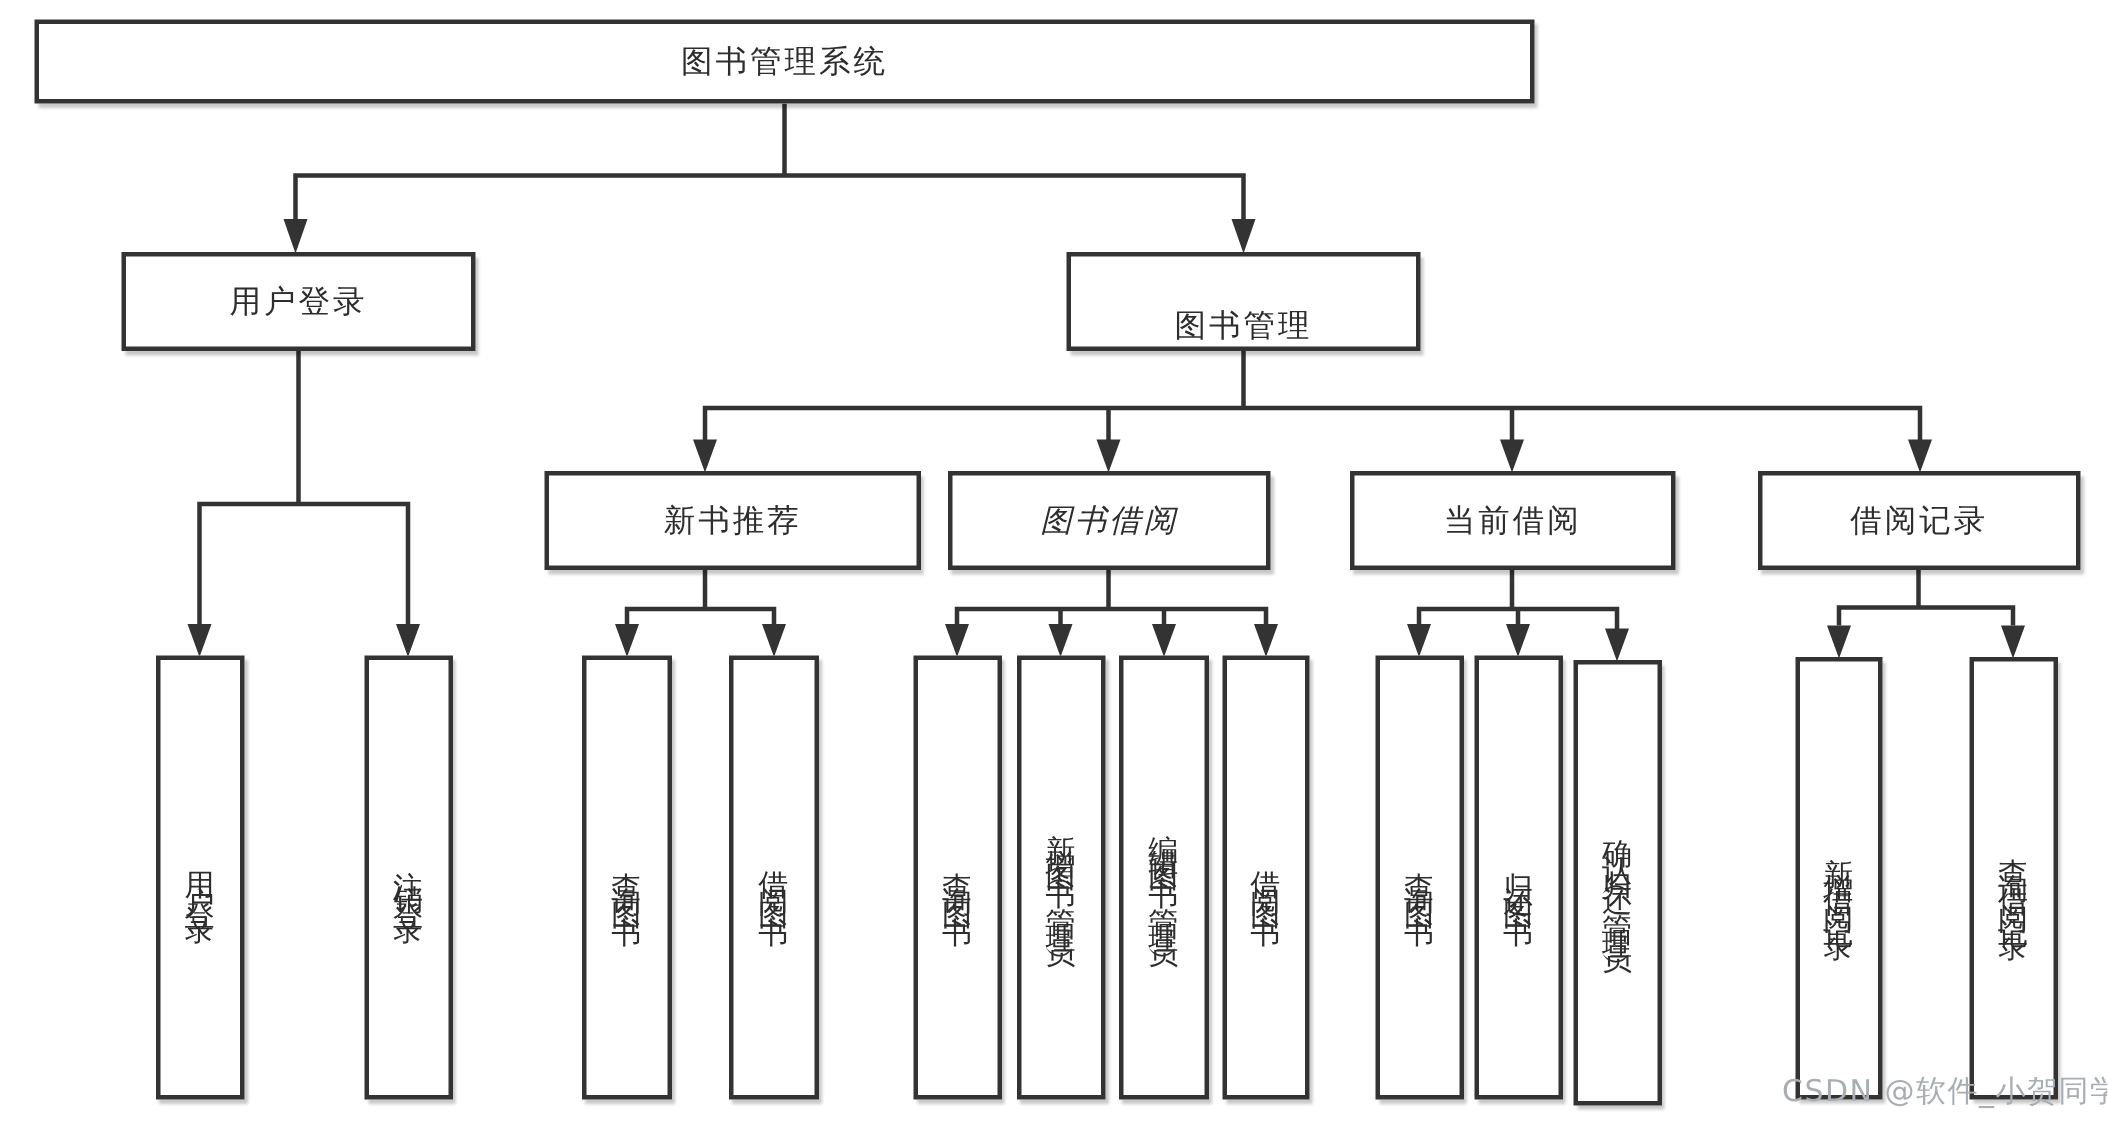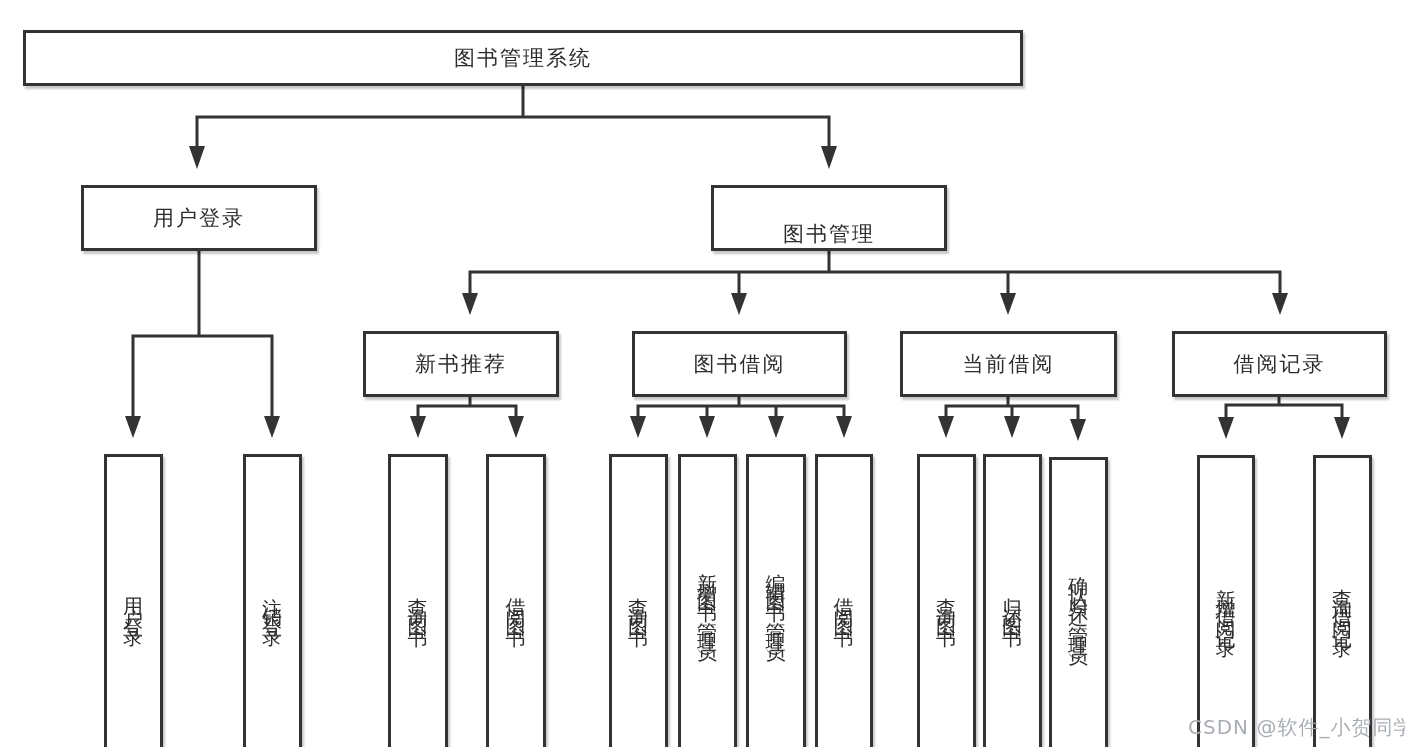--- a/index.html
+++ b/index.html
@@ -15,21 +15,20 @@
   .node {
     position: absolute;
     box-sizing: border-box;
     background: #ffffff;
     border: 3px solid #333333;
     box-shadow: 2px 3px 2px rgba(0,0,0,0.22);
     display: flex;
     align-items: center;
     justify-content: center;
     z-index: 2;
-    margin-top: 17px;
   }
   .hlabel {
     font-size: 21px;
     letter-spacing: 2px;
     color: #2d2d2d;
     white-space: nowrap;
   }
   .vlabel {
     writing-mode: vertical-rl;
     text-orientation: mixed;
@@ -113,24 +112,24 @@
     <span class="hlabel">图书管理系统</span>
   </div>
 
   <div class="node" style="left:81px; top:168px; width:236px; height:66px;">
     <span class="hlabel">用户登录</span>
   </div>
   <div class="node" style="left:711px; top:168px; width:236px; height:66px;align-items:flex-end;">
     <span class="hlabel">图书管理</span>
   </div>
 
-  <div class="node" style="left:363px; top:314px; width:196px; height:66px;">
+  <div class="node" style="left:363px; top:314px; width:251px; height:66px;">
     <span class="hlabel">新书推荐</span>
   </div>
-  <div class="node" style="left:632px; top:314px; width:215px; height:66px;">
+  <div class="node" style="left:632px; top:314px; width:215px; height:66px;font-style:italic;">
     <span class="hlabel">图书借阅</span>
   </div>
   <div class="node" style="left:1172px; top:314px; width:215px; height:66px;">
     <span class="hlabel">借阅记录</span>
   </div>
   <div class="node" style="left:900px; top:314px; width:217px; height:66px;">
     <span class="hlabel">当前借阅</span>
   </div>
 
   <div class="node" style="left:104px; top:437px; width:59px; height:296px;">

